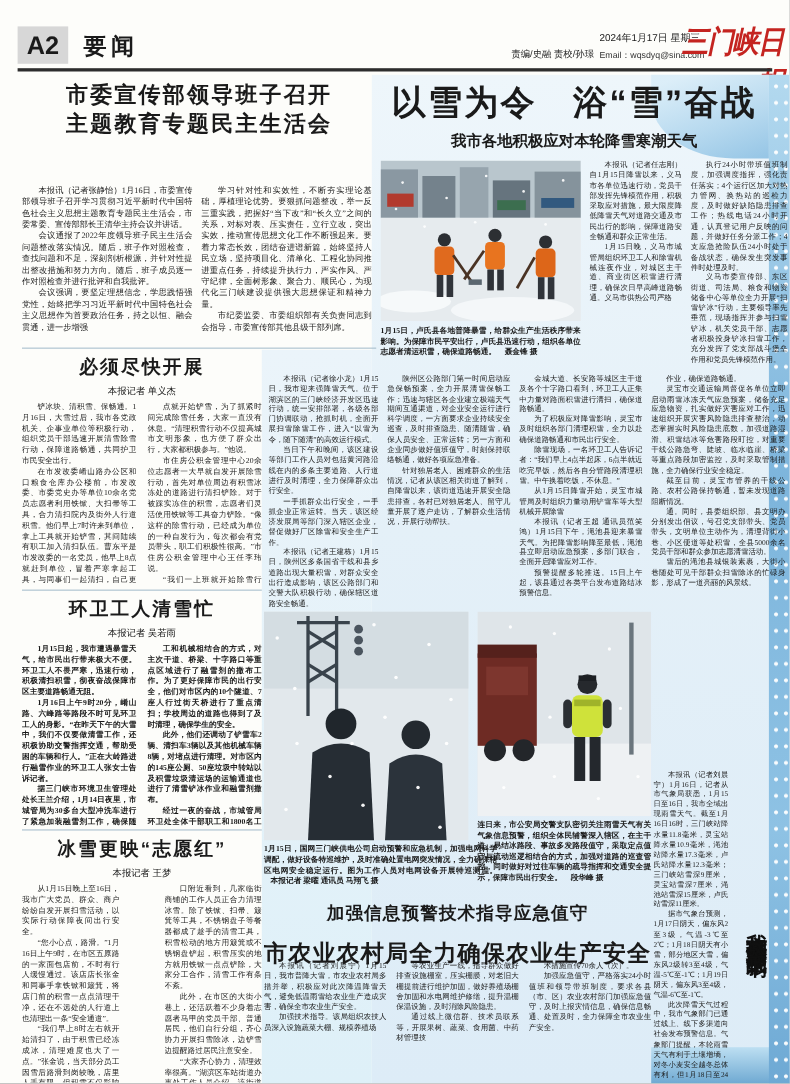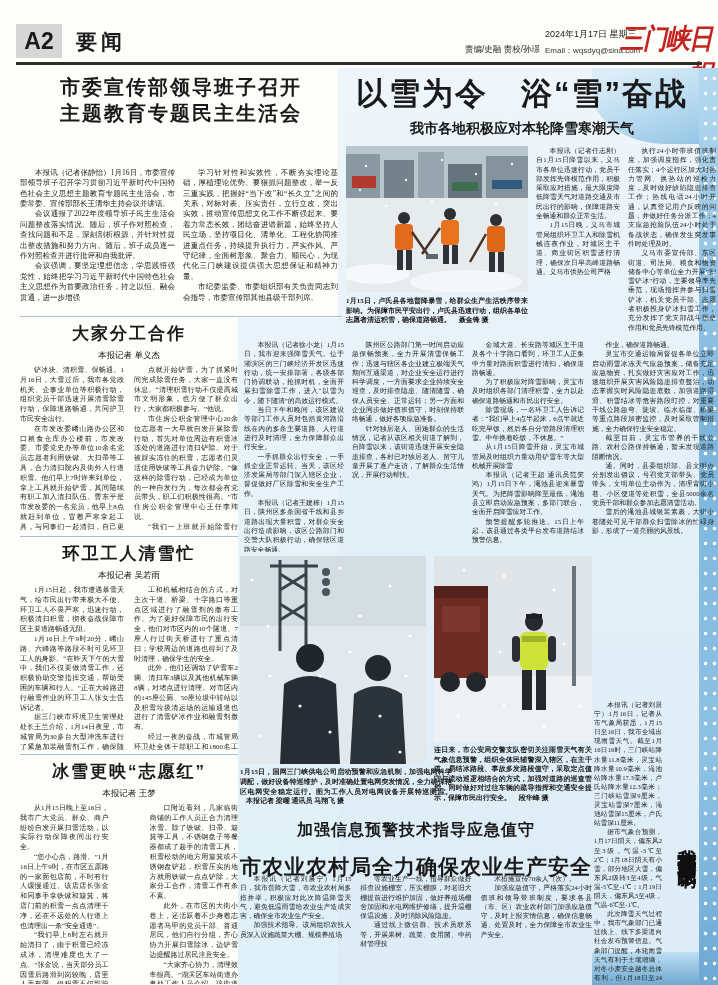--- a/index.html
+++ b/index.html
@@ -50,21 +50,21 @@
   .art1{position:absolute;left:20px;top:74px;width:322px;}
   .art1 .headline{font-size:20px;line-height:1.3;letter-spacing:2px;}
   .art1 .cols{margin-top:9px;height:168px;gap:8px;font-size:7.5px;line-height:10.4px;align-items:flex-end;}
   .art1 .col{width:155px;}
   
   .art-n{position:absolute;left:20px;width:218px;}
   .art-n .headline{font-size:17px;letter-spacing:2px;}
   .art-n .cols{gap:10px;font-size:7px;line-height:9.8px;}
   .art-n .col{width:104px;}
   .art2{top:322px;}  .art2 .cols{height:166px;}
-  .art3{top:542px;}  .art3 .cols{height:166px;}
+  .art3{top:542px;}  .art3 .cols{height:166px;font-weight:bold;}
   .art4{top:760px;}  .art4 .cols{height:180px;gap:41px;}
   
   .f-head{position:absolute;left:346px;top:76px;width:352px;text-align:center;}
   .f-head h1{font-family:"Liberation Sans",sans-serif;font-weight:bold;font-size:31px;
     letter-spacing:2px;margin:0;line-height:1.15;}
   .f-sub{font-family:"Liberation Sans",sans-serif;font-weight:bold;font-size:14px;margin-top:8px;}
   .f-photo{position:absolute;left:346px;top:146px;width:182px;height:146px;}
   .f-caption{position:absolute;left:346px;top:297px;width:182px;font-size:7px;line-height:9.6px;
     font-weight:bold;text-align:justify;}
   .credit{font-weight:bold;white-space:nowrap;padding-left:6px;}
@@ -130,21 +130,21 @@
         </div>
       <div class="col">
           <p class="para">学习针对性和实效性，不断夯实理论基础，厚植理论优势。要狠抓问题整改，举一反三重实践，把握好“当下改”和“长久立”之间的关系，对标对表、压实责任，立行立改，突出实效，推动宣传思想文化工作不断强起来。要着力常态长效，团结奋进谱新篇，始终坚持人民立场，坚持项目化、清单化、工程化协同推进重点任务，持续提升执行力，严实作风、严守纪律，全面树形象、聚合力、顺民心，为现代化三门峡建设提供强大思想保证和精神力量。</p>
           <p class="para">市纪委监委、市委组织部有关负责同志到会指导，市委宣传部其他县级干部列席。</p>
         </div>
     </div>
   </section>
   <div class="rule" style="left:20px;top:316px;width:322px;"></div>
 
   <section class="art-n art2">
-    <h2 class="headline">大家分工合作</h2>
+    <h2 class="headline">必须尽快开展</h2>
     <div class="byline">本报记者 单义杰</div>
     <div class="cols">
       <div class="col">
           <p class="para">铲冰块、清积雪、保畅通。1月16日，大雪过后，我市各党政机关、企事业单位等积极行动，组织党员干部迅速开展清雪除雪行动，保障道路畅通，共同护卫市民安全出行。</p>
           <p class="para">在市发改委崤山路办公区和口粮食仓库办公楼前，市发改委、市委党史办等单位10余名党员志愿者利用铁锨、大扫帚等工具，合力清扫院内及街外人行道积雪。他们早上7时许来到单位，拿上工具就开始铲雪，其间陆续有职工加入清扫队伍。曹东平是市发改委的一名党员，他早上8点就赶到单位，冒着严寒拿起工具，与同事们一起清扫，自己更是干了一个上午。</p>
         </div>
       <div class="col">
           <p class="para">点就开始铲雪，为了抓紧时间完成除雪任务，大家一直没有休息。“清理积雪行动不仅提高城市文明形象，也方便了群众出行，大家都积极参与。”他说。</p>
           <p class="para">市住房公积金管理中心20余位志愿者一大早就自发开展除雪行动，首先对单位周边有积雪冰冻处的道路进行清扫铲除。对于被踩实冻住的积雪，志愿者们灵活使用铁锨等工具奋力铲除。“像这样的除雪行动，已经成为单位的一种自发行为，每次都会有党员带头，职工们积极性很高。”市住房公积金管理中心王任李玮说。</p>
           <p class="para">“我们一上班就开始除雪行动，提前回来上班就开始铲雪。”市社保中心一位工作人员告诉记者，该中心按照安排到岗位后分片清扫积雪，确保办事群众安全。</p>

